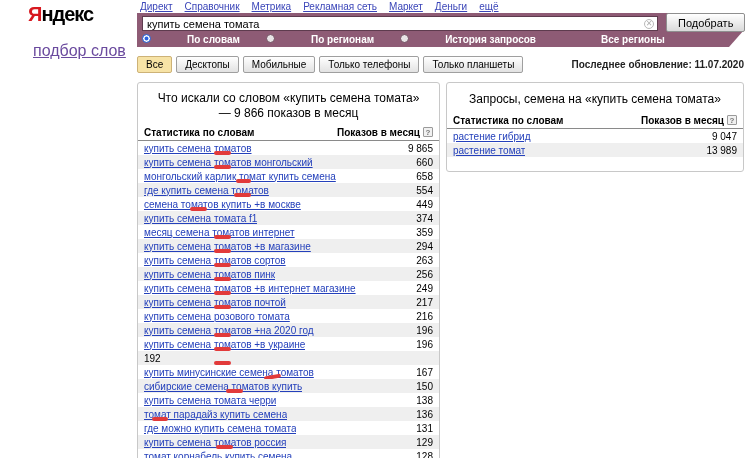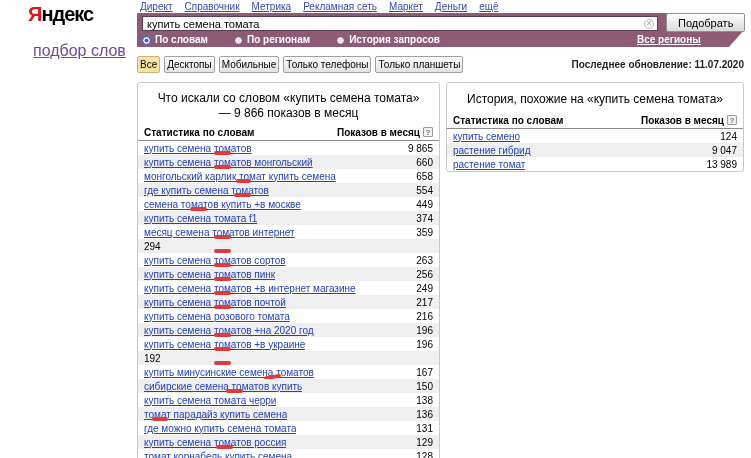--- a/index.html
+++ b/index.html
@@ -20,30 +20,30 @@
   .searchbar { position:absolute; left:137px; top:13px; width:592px; height:34px; background:#8e5b75; }
   .bar-tip { position:absolute; left:592px; top:0; width:0; height:0;
              border-top:17px solid transparent; border-bottom:17px solid transparent; border-left:15px solid #8e5b75; }
   .query { position:absolute; left:5px; top:3px; width:516px; height:15px; border:1px solid #5e3b4e;
            font-size:11px; font-family:inherit; padding:0 0 0 4px; color:#000; background:#fff; }
   .clear-icon { position:absolute; left:507px; top:6px; width:10px; height:10px; border:1px solid #b9b9b9;
                 border-radius:50%; color:#b0b0b0; font-size:8px; line-height:8px; text-align:center; background:#fff; cursor:pointer; }
   .submit { position:absolute; left:529px; top:0; height:19px; padding:0 11px; font-size:11px; font-family:inherit;
             background:linear-gradient(#ffffff,#d9d9d9); border:1px solid #8f8f8f; border-radius:2px; cursor:pointer; color:#000; }
   .modes { position:absolute; left:5px; top:21px; display:flex; align-items:center; }
-  .mode { display:flex; align-items:flex-end; margin-right:26px; cursor:pointer; }
+  .mode { display:flex; align-items:flex-start; margin-right:26px; cursor:pointer;gap:32px; }
   .radio { width:9px; height:9px; border-radius:50%; margin-right:4px; background:#e8e4e6; border:1px solid #6e4a5d; }
   .radio.sel { background:#fff; border:1px solid #1d53c8; box-shadow:inset 0 0 0 1.5px #fff, inset 0 0 0 5px #2a63e0; }
   .mode-label { color:#fff; font-size:10px; font-weight:700; }
-  .regions { position:absolute; left:500px; top:21px; color:#fff; font-size:10px; font-weight:700;
-             text-decoration:underline; cursor:pointer; }
+  .regions { position:absolute; left:464px; top:21px; color:#fff; font-size:10px; font-weight:700;
+             cursor:pointer; }
 
   
   .tabs { position:absolute; left:137px; top:56px; display:flex; gap:4px; }
-  .tab { font-size:10px; padding:2px 2px; border:1px solid #9f9f9f; border-radius:2px; color:#000;
+  .tab { font-size:10px; padding:2px 8px; border:1px solid #9f9f9f; border-radius:2px; color:#000;
          background:linear-gradient(#ffffff,#e2e2e2); cursor:pointer; white-space:nowrap; }
   .tab.active { background:#f7e3a6; border-color:#cdb277; }
   .last-update { position:absolute; right:7px; top:59px; font-size:10px; color:#222;font-weight:bold; }
 
   
   .panel { position:absolute; background:#fff; border:1px solid #c8c8c8; border-radius:3px; }
   .panel.left  { left:137px; top:82px; width:303px; height:392px; }
   .panel.right { left:446px; top:82px; width:298px; height:90px; }
   .panel-title { font-size:12px; color:#000; text-align:center; padding:8px 18px 5px; line-height:15px; }
   .panel.right .panel-title { padding:9px 6px 7px; }
@@ -148,20 +148,21 @@
 
   </div>
 
   <div class="trow">
     <a class="phrase">месяц семена томатов интернет</a>
     <span class="count">359</span>
     <span class="mark" style="display: block; left: 76px; width: 17px;"></span>
   </div>
 
   <div class="trow">
+    <a class="phrase">купить семена томатов +в магазине</a>
     <span class="count">294</span>
     <span class="mark" style="display: block; left: 76px; width: 17px;"></span>
   </div>
 
   <div class="trow">
     <a class="phrase">купить семена томатов сортов</a>
     <span class="count">263</span>
     <span class="mark" style="display: block; left: 76px; width: 17px;"></span>
   </div>
 
@@ -245,34 +246,29 @@
   <div class="trow">
     <a class="phrase">томат корнабель купить семена</a>
     <span class="count">128</span>
 
   </div>
 
 </div>
   </div>
 
   <div class="panel right">
-    <div class="panel-title">История, похожие на «купить семена томата»</div>
+    <div class="panel-title">Запросы, семена на «купить семена томата»</div>
     <div class="thead">
       <span>Статистика по словам</span>
       <span class="thr">
         <span>Показов в месяц</span>
         <span class="help-icon">?</span>
       </span>
     </div>
     <div id="right-rows">
-  <div class="trow">
-    <a class="phrase">купить семено</a>
-    <span class="count">124</span>
-
-  </div>
 
   <div class="trow">
     <a class="phrase">растение гибрид</a>
     <span class="count">9 047</span>
 
   </div>
 
   <div class="trow">
     <a class="phrase">растение томат</a>
     <span class="count">13 989</span>

